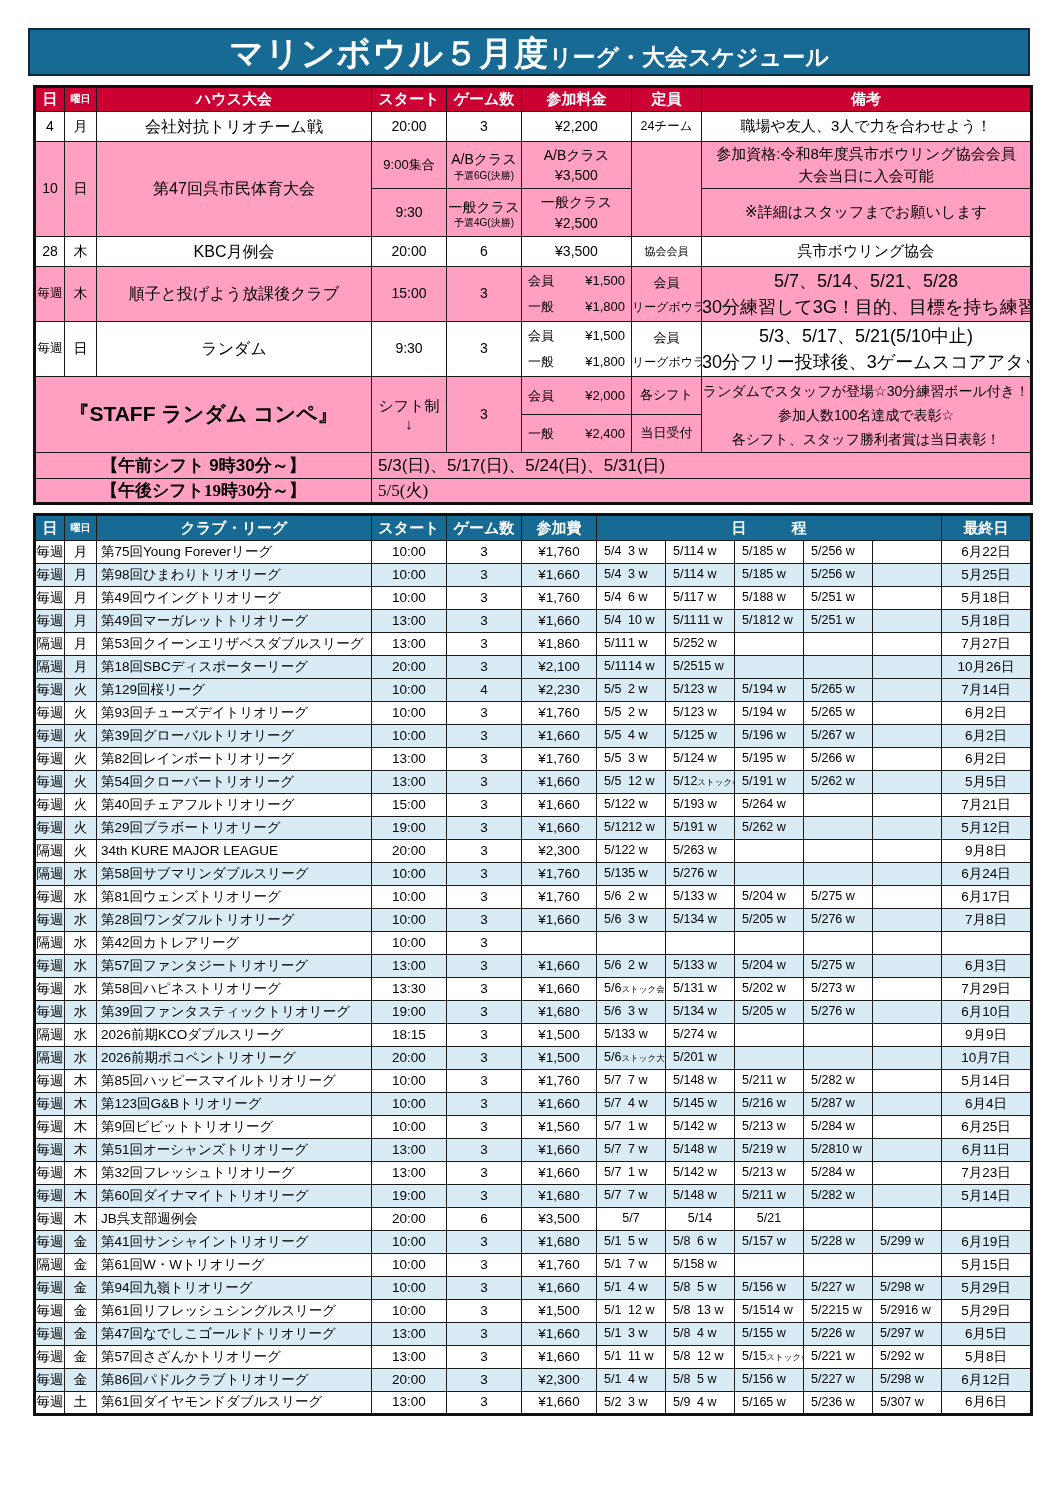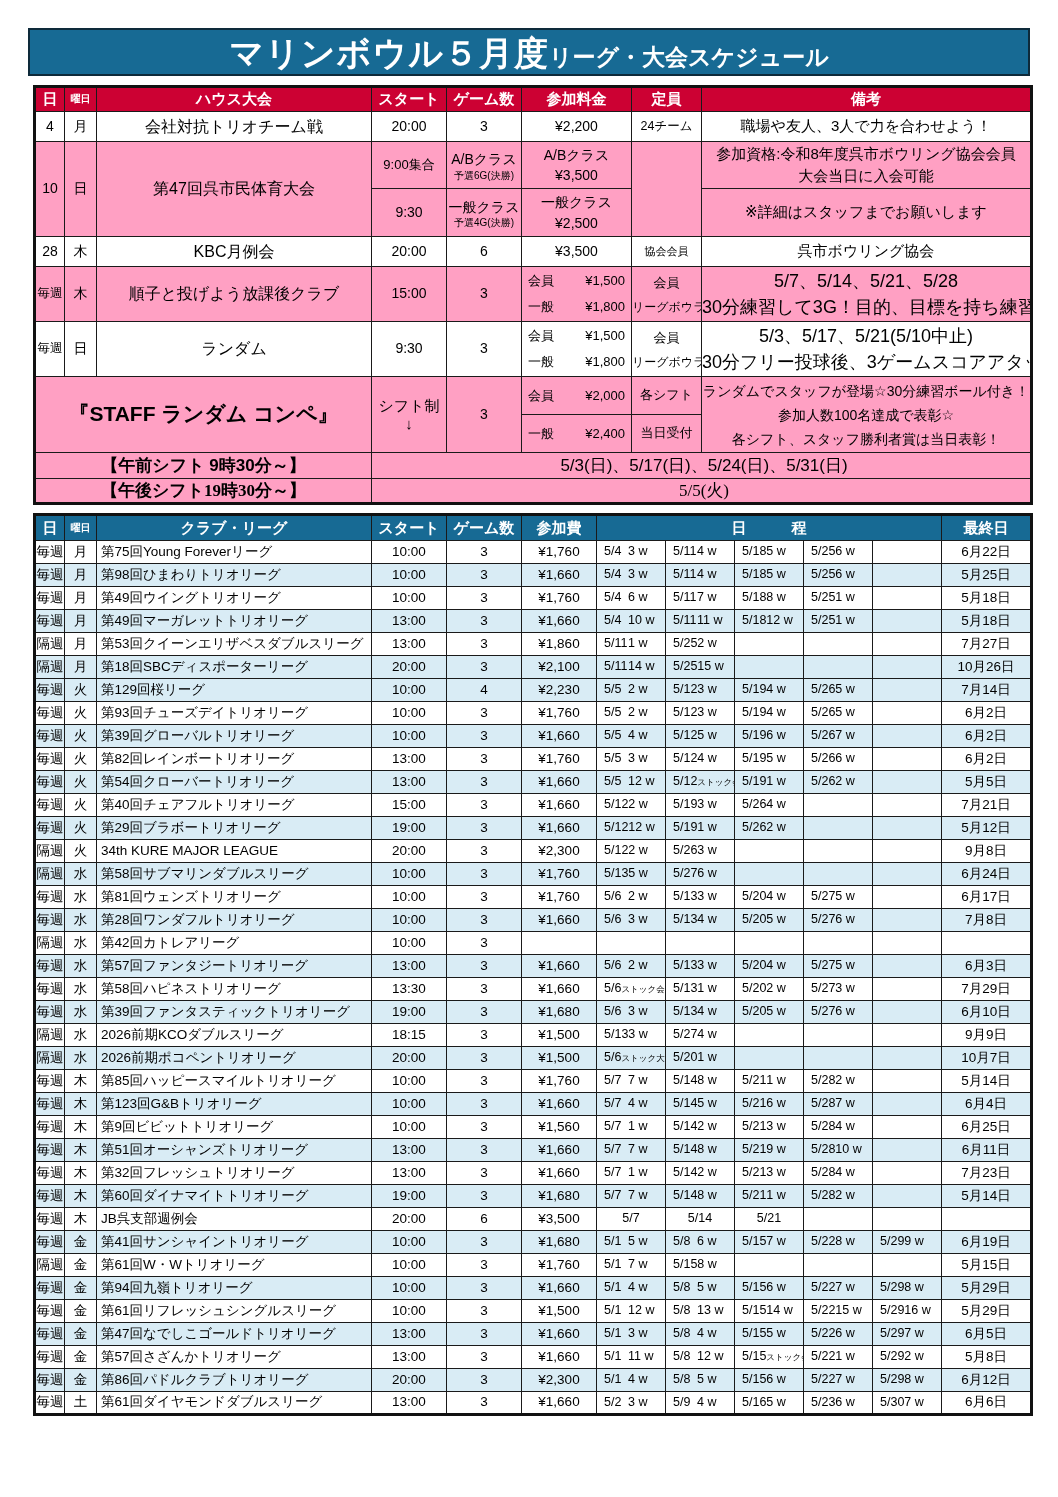--- a/index.html
+++ b/index.html
@@ -38,21 +38,21 @@
   .fee-line{display:flex;justify-content:space-between;padding:0 6px;font-size:13px;line-height:26px;}
   .fee-line.h37{line-height:37px;}
   .cap-main{font-size:13px;line-height:26px;}
   .cap-sub{font-size:12px;line-height:22px;}
   .note2line div{line-height:26px;font-size:18px;}
   .staff-name{font-size:21px;font-weight:bold;}
   .staff-start div{line-height:1.2;font-size:15px;}
   .staff-arrow{font-size:24px;}
   .staff-note div{line-height:24px;font-size:14px;}
   .shift-label{font-weight:bold;font-size:17px;}
-  .shift-dates{text-align:center;padding-left:6px;font-size:17px;}
+  .shift-dates{text-align:left;padding-left:6px;font-size:17px;}
   .two-line div{line-height:1.45;}
 
   
   .t2 th{background:var(--teal);color:#fff;font-weight:bold;font-size:15px;height:26px;}
   .t2 th.sm{font-size:10px;}
   .t2 tr{height:23px;}
   .t2 td{font-size:13.5px;}
   .t2 tr.alt td{background:var(--paleblue);}
   .t2 .name-cell{text-align:left;padding-left:4px;font-size:13.5px;}
   .t2 .dt{font-size:12.5px;}

